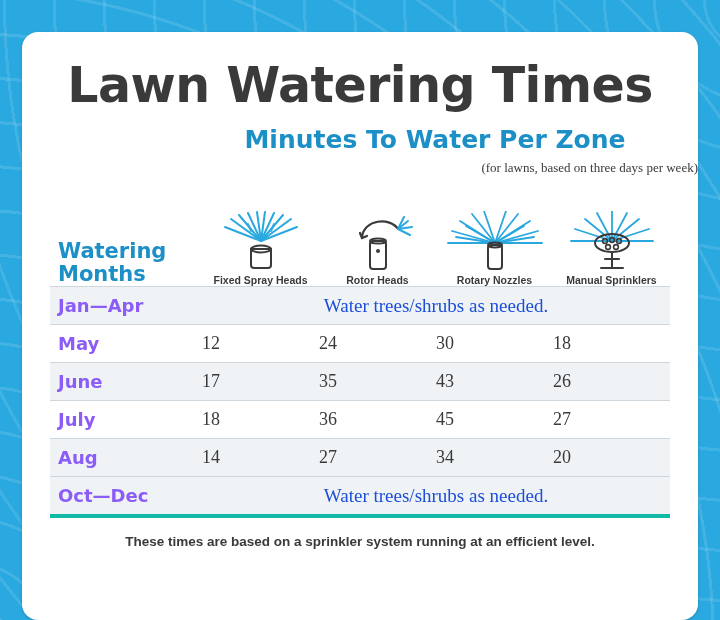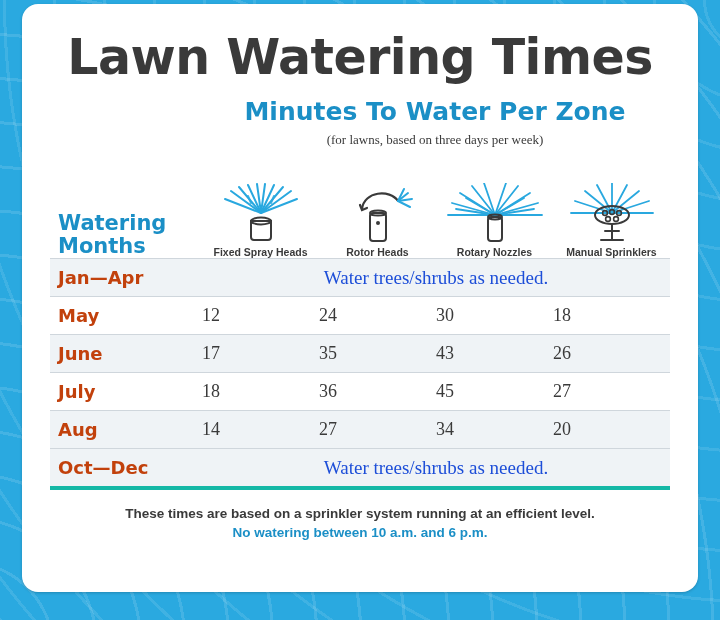--- a/index.html
+++ b/index.html
@@ -18,21 +18,21 @@
     inset: 0;
     background:
       radial-gradient(circle at 0% 100%, rgba(255,255,255,0.10) 0 2px, rgba(0,0,0,0) 2px 34px) 0 0/100% 100%,
       repeating-radial-gradient(circle at -5% 105%, rgba(255,255,255,0.12) 0 3px, rgba(255,255,255,0) 3px 44px),
       repeating-radial-gradient(circle at 105% 0%, rgba(255,255,255,0.10) 0 3px, rgba(255,255,255,0) 3px 50px),
       linear-gradient(135deg, #2aa9e0 0%, #2aa9e0 100%);
   }
   #card {
     position: absolute;
     left: 22px;
-    top: 4px;
+    top: 32px;
     width: 676px;
     height: 588px;
     background: #ffffff;
     border-radius: 16px;
     box-shadow: 0 1px 3px rgba(0,0,0,0.20);
     overflow: hidden;
   }
   .title {
     margin: 0;
     padding: 28px 0 6px 0;
@@ -48,21 +48,21 @@
     margin: 8px 0 0 0;
     text-align: center;
     padding-left: 150px;
     font-size: 25px;
     font-weight: bold;
     color: #1b8fc6;
     font-family: "DejaVu Sans", sans-serif;
   }
   .subnote {
     margin: 6px 0 0 0;
-    text-align: center;
+    text-align: right;
     padding-left: 150px;
     font-size: 13px;
     color: #3a3a3a;
     font-family: "Liberation Serif", serif;
   }
   table.grid {
     border-collapse: collapse;
     width: 620px;
     margin: 14px auto 0 auto;
     table-layout: fixed;
@@ -109,21 +109,21 @@
     height: 37px;
     font-size: 18px;
     color: #3a3a3a;
     text-align: left;
     font-family: Liberation Serif, serif;
     border-top: 1px solid #cfd6dc;
   }
   .row td.month {
     text-align: left;
     padding-left: 8px;
-    color: #c2410c;
+    color: #8b5cf6;
     font-weight: bold;
     font-size: 18px;
     font-family: "DejaVu Sans", sans-serif;
   }
   .row.shaded td {
     background: #eff3f6;
   }
   .row.note td.notecell {
     font-family: "Liberation Serif", serif;
     font-size: 19px;
@@ -317,16 +317,15 @@
 
       <tr class="row shaded note">
         <td class="month last-border">Oct—Dec</td>
         <td class="notecell last-border" colspan="4">Water trees/shrubs as needed.</td>
       </tr>
     </tbody>
   </table>
 
   <div class="footer">
     <div class="f1">These times are based on a sprinkler system running at an efficient level.</div>
-    <div class="f2">No watering between 10 a.m. and 6 p.m.</div>
   </div>
 
 </div>
 
 </body></html>

